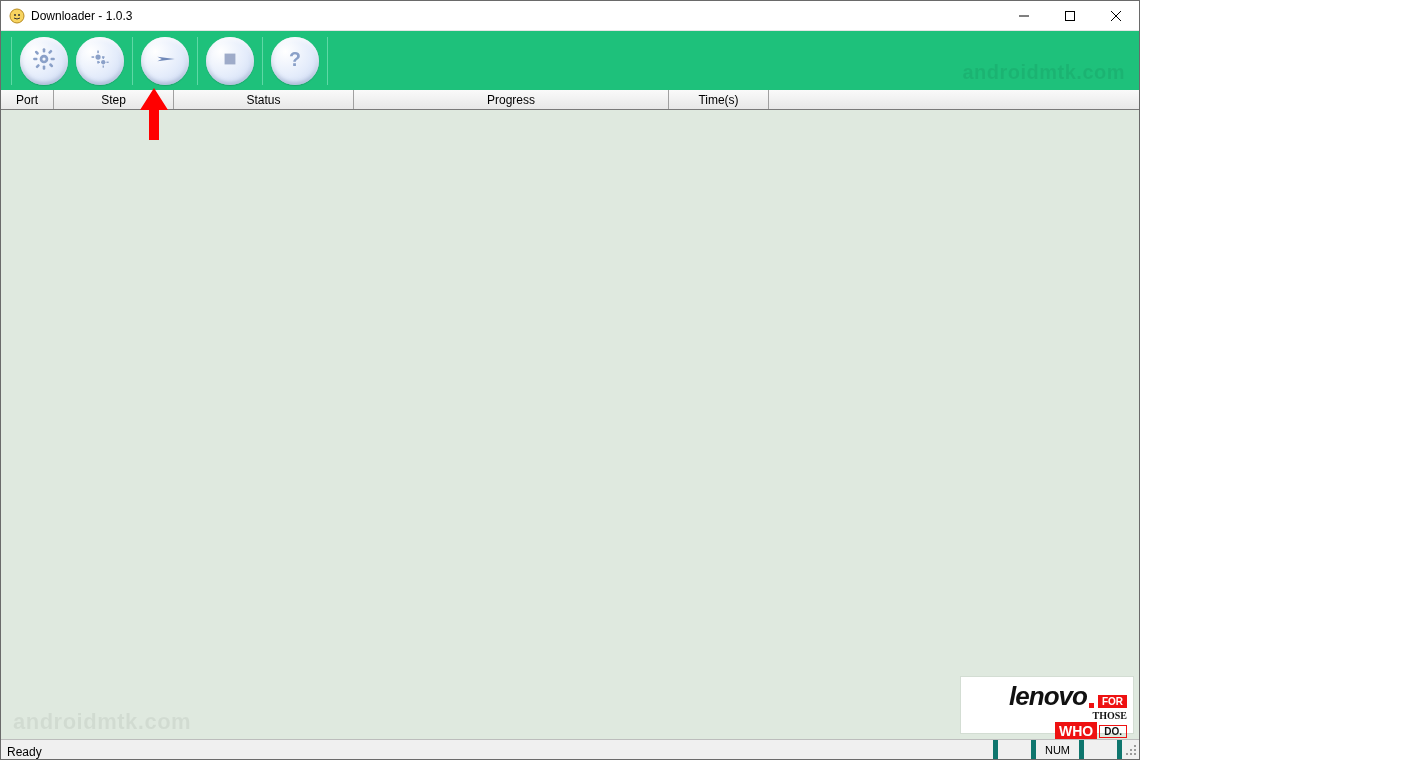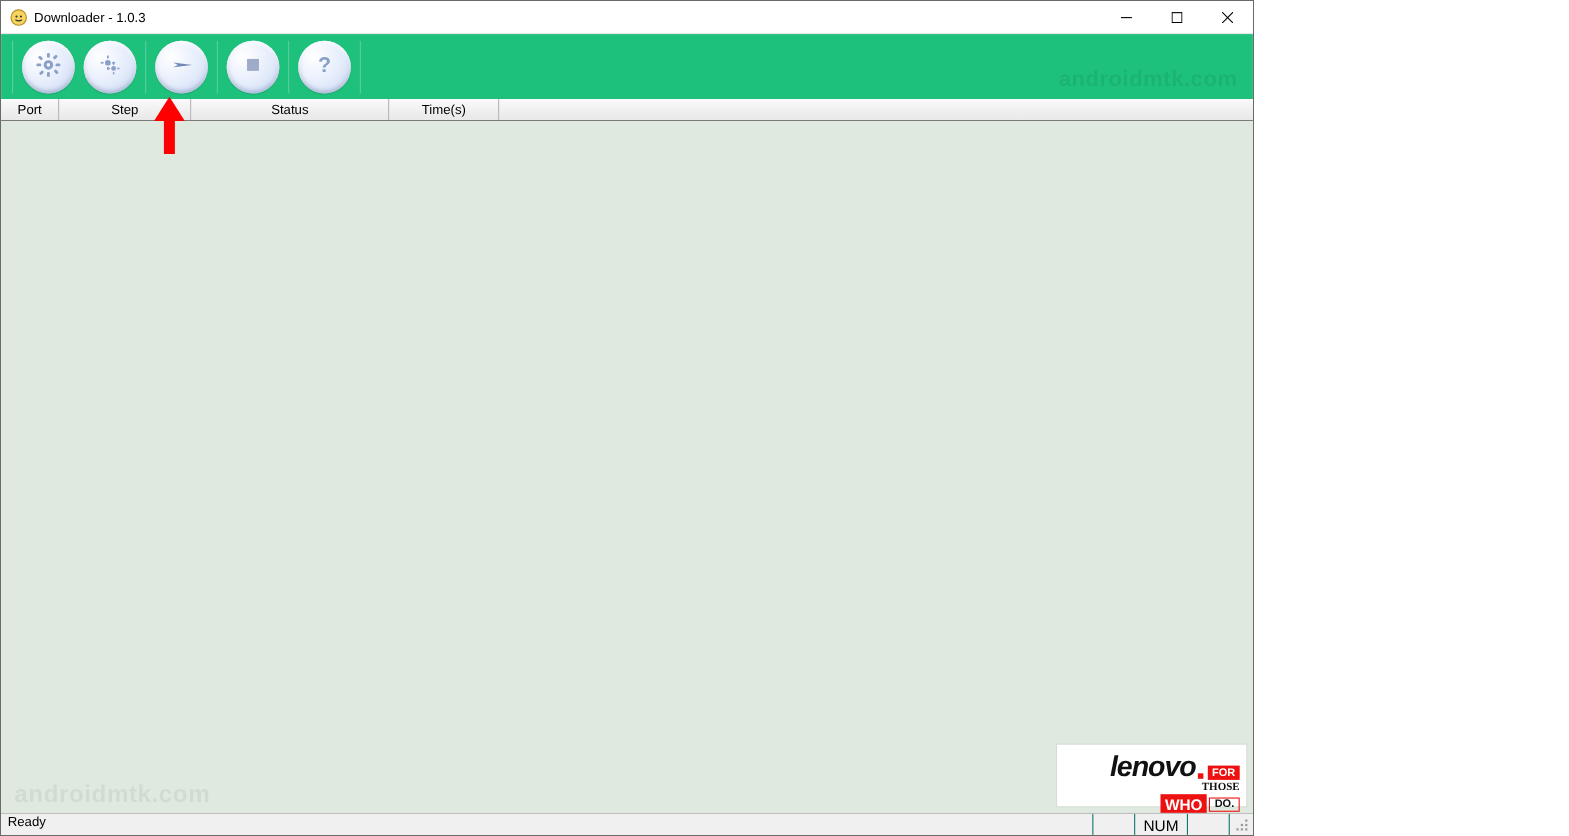--- a/index.html
+++ b/index.html
@@ -40,24 +40,24 @@
 .lenovo-badge { position: absolute; right: 6px; bottom: 6px; width: 172px; height: 56px; background: #fff; padding: 4px 6px; display: flex; flex-direction: column; align-items: flex-end; justify-content: flex-start; box-shadow: 0 0 0 1px rgba(0,0,0,0.05); }
 .lenovo-row1 { display: flex; align-items: baseline; }
 .lenovo-txt { font-family: Arial, sans-serif; font-weight: 900; font-style: italic; font-size: 26px; letter-spacing: -1px; color: #111; }
 .lenovo-dot { width: 5px; height: 5px; background: #e11; margin: 0 2px 4px 2px; align-self: flex-end; }
 .lenovo-for { background: #e11; color: #fff; font-size: 10px; font-weight: bold; padding: 1px 4px; margin-left: 2px; }
 .lenovo-row2 { font-family: Liberation Serif, serif; font-size: 10px; font-weight: bold; color: #111; margin-top: -2px; }
 .lenovo-row3 { display: flex; align-items: center; margin-top: 1px; }
 .lenovo-who { background: #e11; color: #fff; font-size: 14px; font-weight: bold; padding: 1px 4px; }
 .lenovo-do { border: 1px solid #e11; color: #111; font-size: 10px; font-weight: bold; padding: 0 4px; margin-left: 2px; }
 
-.statusbar { height: 20px; border-top: 1px solid #bdbdbd; display: flex; align-items: flex-start; font-size: 12px; position: relative; background: #f0f0f0; }
+.statusbar { height: 20px; border-top: 1px solid #bdbdbd; display: flex; align-items: flex-end; font-size: 12px; position: relative; background: #f0f0f0; }
 .statusbar .status-text { padding-left: 6px; }
 .statusbar .panes { position: absolute; right: 0; top: 0; height: 100%; display: flex; }
-.pane { width: 38px; height: 100%; border-left: 1px solid #0f766e; display: flex; align-items: center; justify-content: center; font-size: 14px; }
+.pane { width: 38px; height: 100%; border-left: 5px solid #0f766e; display: flex; align-items: center; justify-content: center; font-size: 11px; }
 .pane.wide { width: 48px; }
 .pane.grip { width: 22px; }
 .grip svg { width: 14px; height: 14px; }
 </style>
 </head>
 <body>
 
 <div class="window">
 
   <div class="titlebar">
@@ -157,20 +157,21 @@
       </span>
     </div>
     <div class="tb-sep"></div>
     <span class="wm-text">androidmtk.com</span>
   </div>
 
   <div class="headers">
     <div class="hcell h-port">Port</div>
     <div class="hcell h-step">Step</div>
     <div class="hcell h-status">Status</div>
+    <div class="hcell h-progress">Progress</div>
     <div class="hcell h-times">Time(s)</div>
     <div class="hcell h-fill"></div>
   </div>
 
   <div class="content">
     <span class="wm-bottom">androidmtk.com</span>
 
     <div class="lenovo-badge">
       <div class="lenovo-row1">
         <span class="lenovo-txt">lenovo</span>

